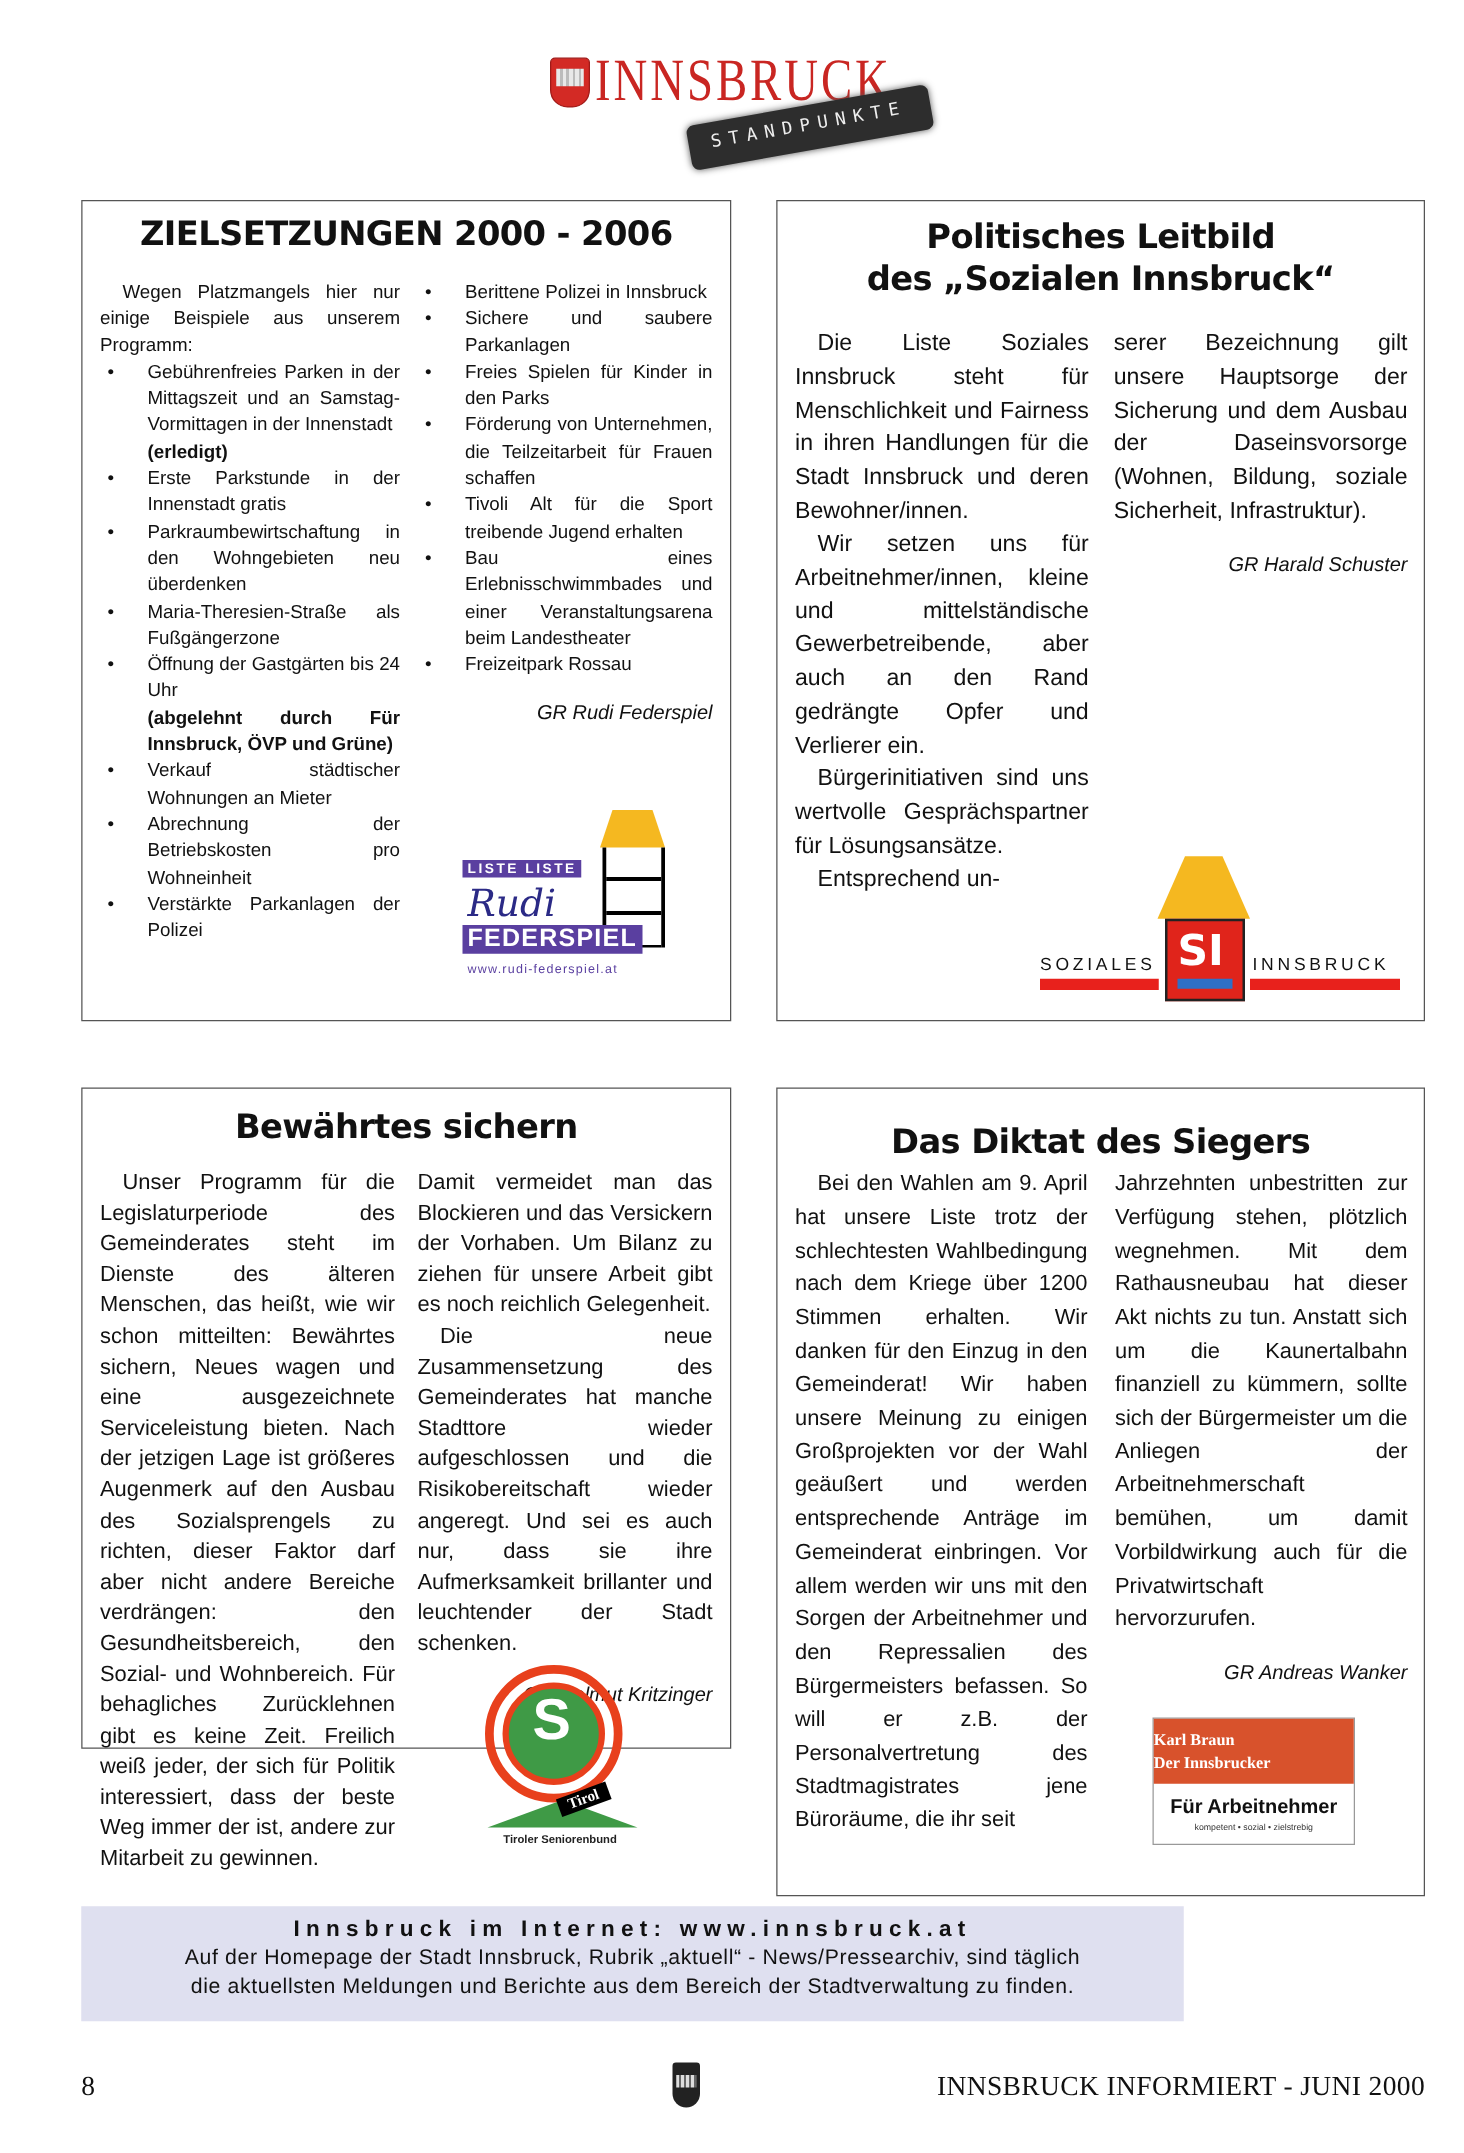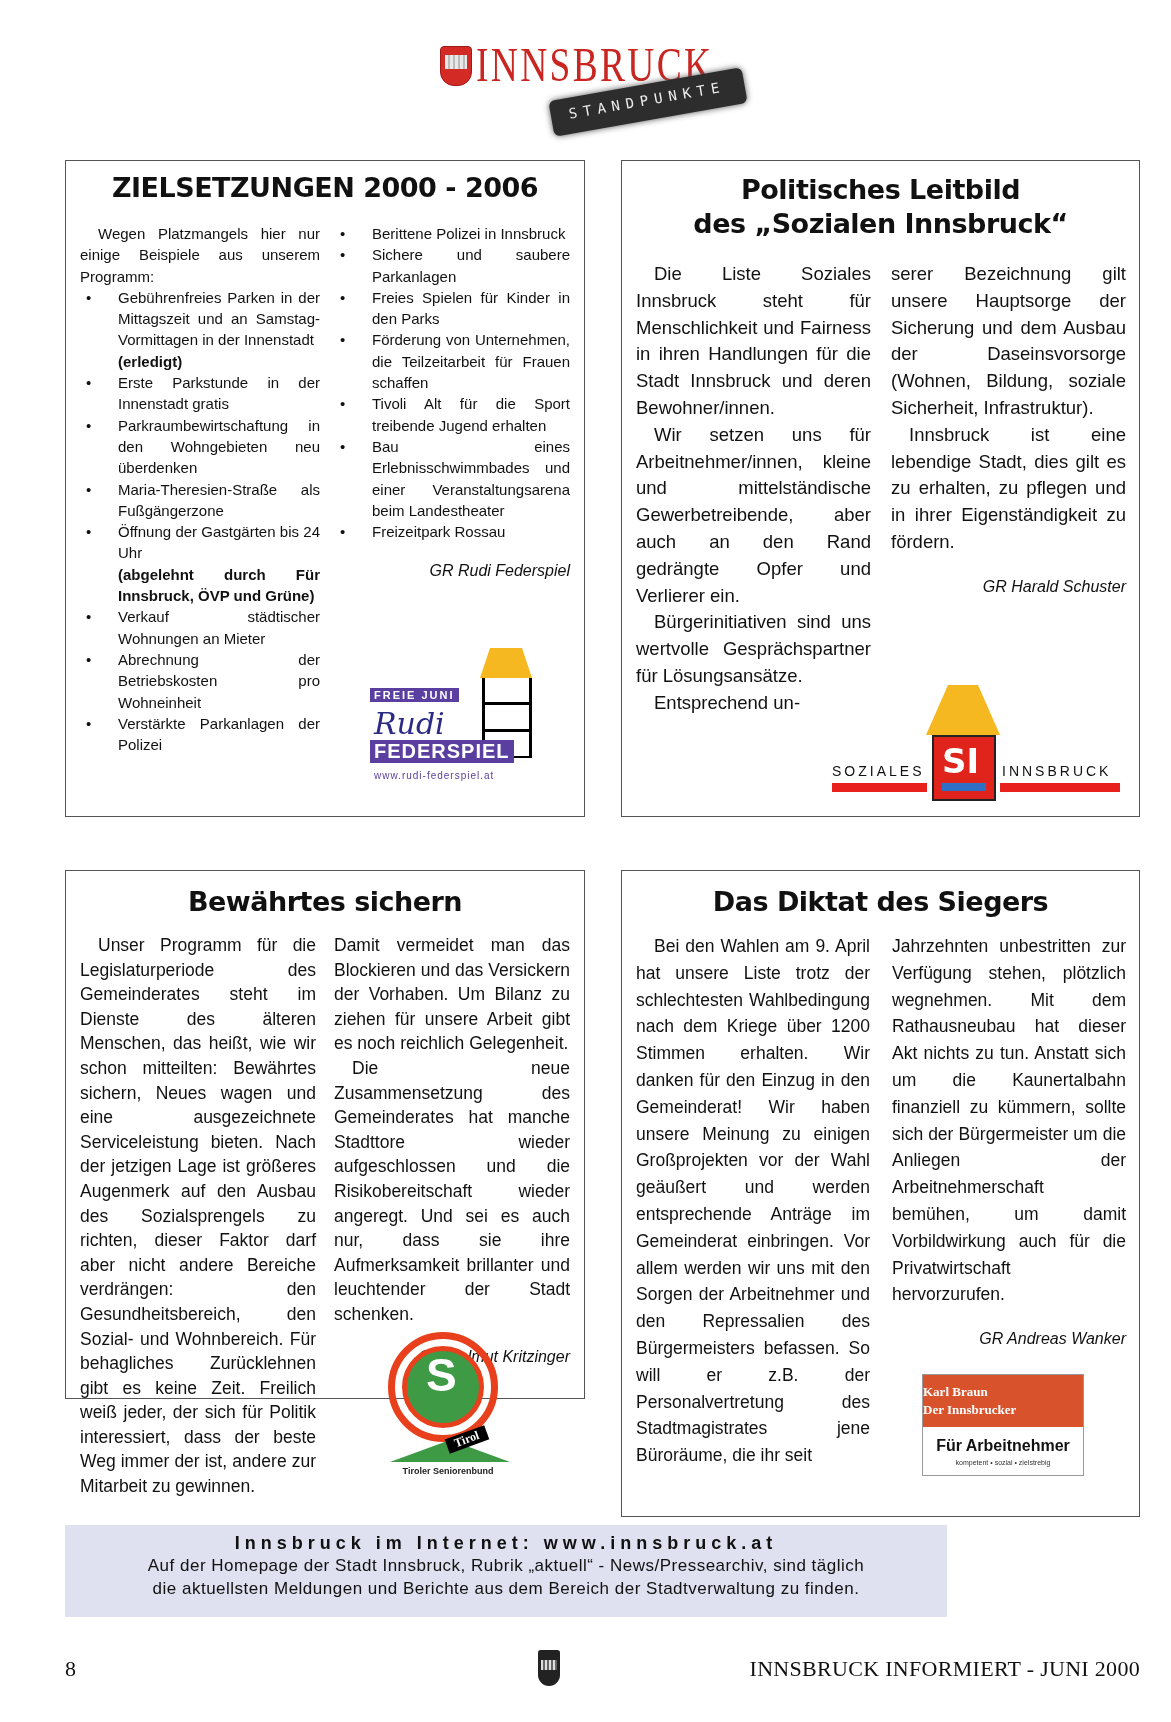--- a/index.html
+++ b/index.html
@@ -95,38 +95,37 @@
         <li>Bau eines Erlebnisschwimmbades und einer Veranstaltungsarena beim Landestheater</li>
         <li>Freizeitpark Rossau</li>
       </ul>
       <div class="sig">GR Rudi Federspiel</div>
     </div>
   </div>
 </div>
 <div class="logo-fl">
   <div class="roof"></div>
   <div class="tower"></div>
-  <div class="tag">FREIE JUNI</div>
+  <div class="tag">LISTE LISTE</div>
   <div class="rudi">Rudi</div>
   <div class="name">FEDERSPIEL</div>
   <div class="url">www.rudi-federspiel.at</div>
 </div>
 
 <div class="box" style="left:621px;top:160px;width:519px;height:657px;">
   <h2 style="margin-top:12px;"><span>Politisches Leitbild</span><br><span>des „Sozialen Innsbruck“</span></h2>
   <div class="cols" style="left:14px;top:100px;width:490px;gap:20px;">
     <div class="col" style="width:235px;line-height:26.8px;font-size:18.5px;">
       <p>Die Liste Soziales Innsbruck steht für Menschlichkeit und Fairness in ihren Handlungen für die Stadt Innsbruck und deren Bewohner/innen.</p>
       <p>Wir setzen uns für Arbeitnehmer/innen, kleine und mittelständische Gewerbetreibende, aber auch an den Rand gedrängte Opfer und Verlierer ein.</p>
       <p>Bürgerinitiativen sind uns wertvolle Gesprächspartner für Lösungsansätze.</p>
       <p style="text-align:left">Entsprechend un-</p>
     </div>
     <div class="col" style="width:235px;line-height:26.8px;font-size:18.5px;">
       <p style="text-indent:0">serer Bezeichnung gilt unsere Hauptsorge der Sicherung und dem Ausbau der Daseinsvorsorge (Wohnen, Bildung, soziale Sicherheit, Infrastruktur).</p>
-      <p>Innsbruck ist eine lebendige Stadt, dies gilt es zu erhalten, zu pflegen und in ihrer Eigenständigkeit zu fördern.</p>
       <div class="sig">GR Harald Schuster</div>
     </div>
   </div>
 </div>
 <div class="logo-si">
   <div class="roof"></div>
   <div class="house">
       <span>SI</span>
       <i></i>
     </div>
@@ -152,21 +151,21 @@
 <div class="logo-ts">
   <div class="ring"></div>
   <div class="ring2"></div>
   <div class="s">S</div>
   <div class="mnt"></div>
   <div class="tirol">Tirol</div>
   <div class="cap">Tiroler Seniorenbund</div>
 </div>
 
 <div class="box" style="left:621px;top:870px;width:519px;height:647px;">
-  <h2 style="margin-top:14px;">Das Diktat des Siegers</h2>
+  <h2 style="margin-top:26px;">Das Diktat des Siegers</h2>
   <div class="cols" style="left:14px;top:62px;width:490px;gap:22px;">
     <div class="col" style="width:234px;font-size:17.5px;line-height:26.8px;">
       <p>Bei den Wahlen am 9. April hat unsere Liste trotz der schlechtesten Wahlbedingung nach dem Kriege über 1200 Stimmen erhalten. Wir danken für den Einzug in den Gemeinderat! Wir haben unsere Meinung zu einigen Großprojekten vor der Wahl geäußert und werden entsprechende Anträge im Gemeinderat einbringen. Vor allem werden wir uns mit den Sorgen der Arbeitnehmer und den Repressalien des Bürgermeisters befassen. So will er z.B. der Personalvertretung des Stadtmagistrates jene Büroräume, die ihr seit</p>
     </div>
     <div class="col" style="width:234px;font-size:17.5px;line-height:26.8px;">
       <p style="text-indent:0">Jahrzehnten unbestritten zur Verfügung stehen, plötzlich wegnehmen. Mit dem Rathausneubau hat dieser Akt nichts zu tun. Anstatt sich um die Kaunertalbahn finanziell zu kümmern, sollte sich der Bürgermeister um die Anliegen der Arbeitnehmerschaft bemühen, um damit Vorbildwirkung auch für die Privatwirtschaft hervorzurufen.</p>
       <div class="sig">GR Andreas Wanker</div>
     </div>
   </div>
 </div>

